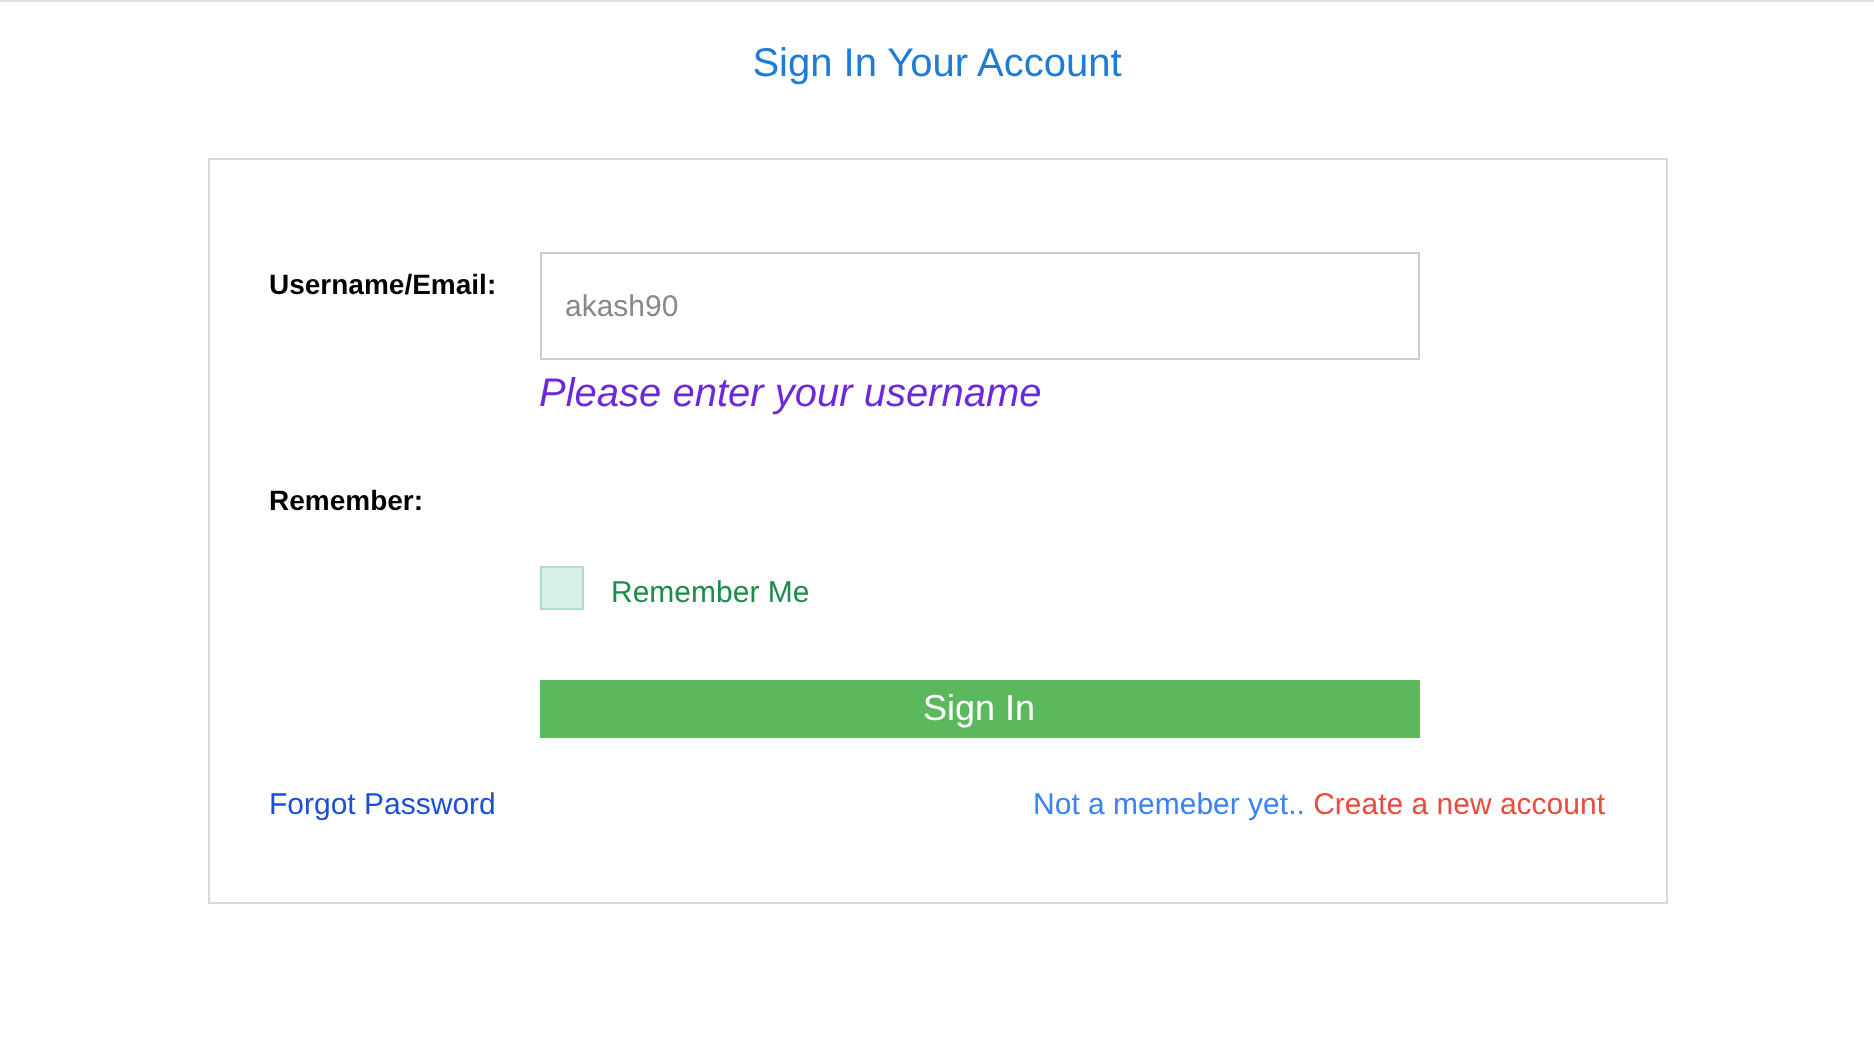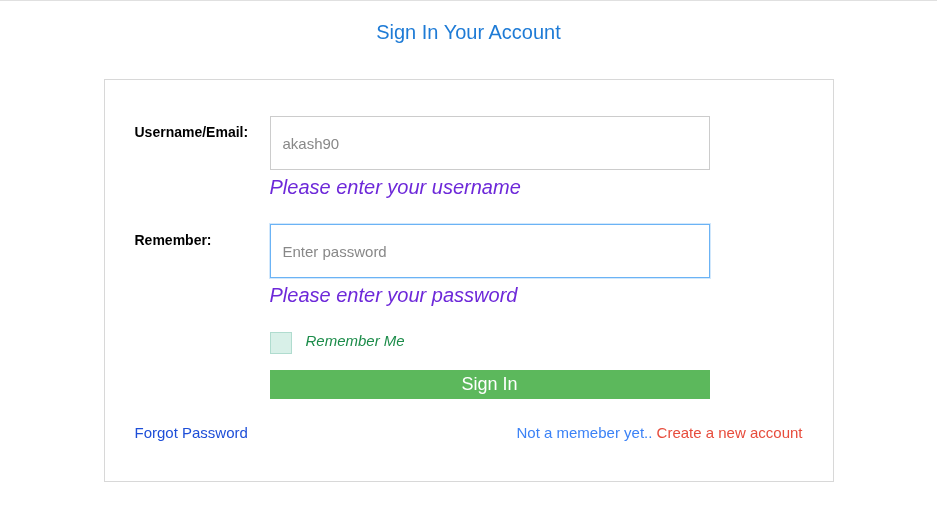--- a/index.html
+++ b/index.html
@@ -22,21 +22,21 @@
       text-align: center;
       color: #1e7bd6;
       font-size: 20px;
       font-weight: 400;
       margin-bottom: 35px;
     }
     .form-card {
       width: 730px;
       margin: 0 auto;
       border: 1px solid #d8d8d8;
-      padding: 36px 30px 40px 30px;
+      padding: 46px 30px 40px 30px;
     }
     .form-row {
       display: flex;
       align-items: flex-start;
       margin-bottom: 25px;
     }
     .form-label {
       width: 135px;
       font-weight: bold;
       font-size: 14px;
@@ -64,24 +64,23 @@
       color: #888;
     }
     .error-text {
       color: #6d28d9;
       font-size: 20px;
       margin-top: 6px;
       font-style: italic;
     }
     .remember-row {
       display: flex;
-      align-items: flex-start;
+      align-items: flex-end;
       margin-left: 135px;
-      margin-bottom: 16px;
-      font-style: italic;
+      margin-bottom: 35px;
     }
     .checkbox {
       width: 22px;
       height: 22px;
       border: 1px solid #b0dccf;
       background: #d8f0e8;
       margin-right: 14px;
       cursor: pointer;
     }
     .remember-label {
@@ -132,24 +131,20 @@
     <div class="form-row">
       <div class="form-label">Username/Email:</div>
       <div class="form-field">
         <input type="text" class="text-input" placeholder="akash90" style="">
         <div class="error-text">Please enter your username</div>
       </div>
     </div>
 
     <div class="form-row">
       <div class="form-label">Remember:</div>
-      <div class="form-field">
-        <input type="password" class="text-input focused" placeholder="Enter password" style="">
-        <div class="error-text">Please enter your password</div>
-      </div>
     </div>
 
     <div class="remember-row">
       <div class="checkbox"></div>
       <span class="remember-label">Remember Me</span>
     </div>
 
     <div class="signin-row">
       <button class="signin-btn">Sign In</button>
     </div>

